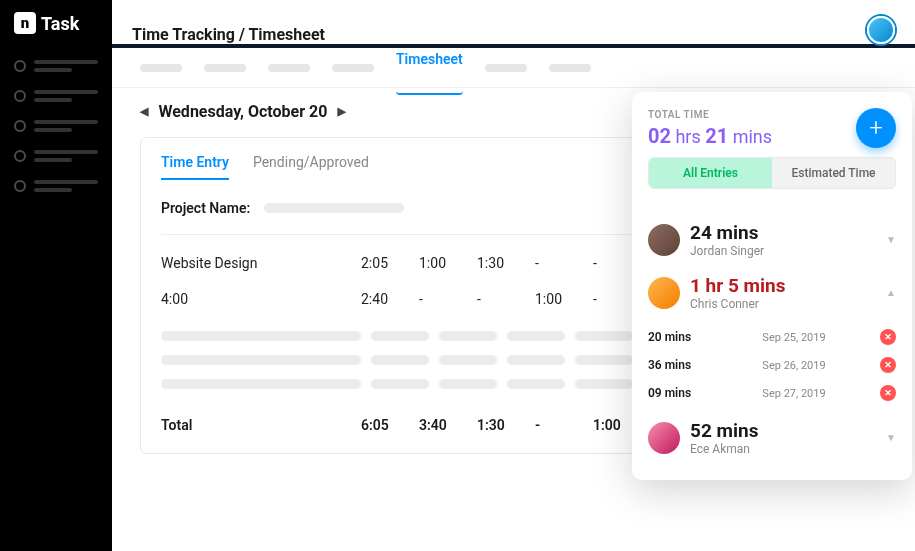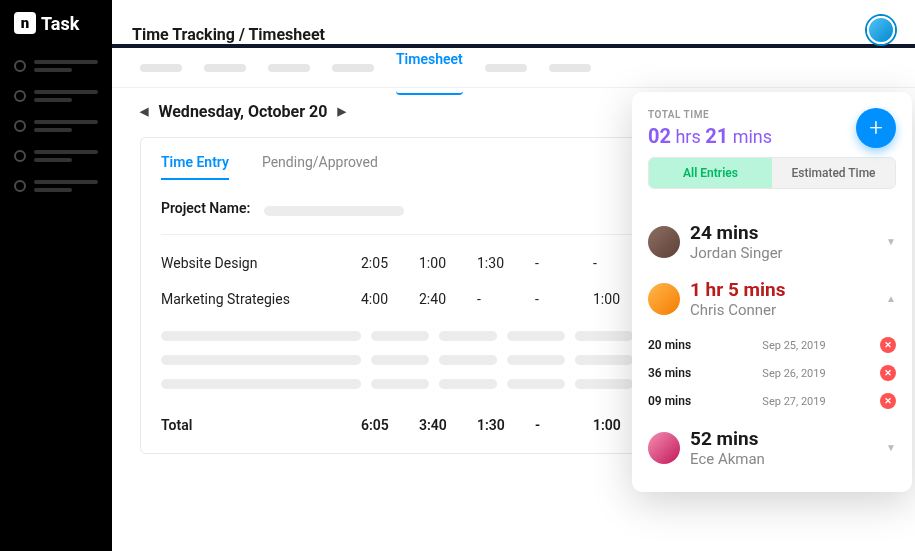--- a/index.html
+++ b/index.html
@@ -17,25 +17,25 @@
 .header{height:48px;border-bottom:4px solid #0f172a;display:flex;align-items:flex-end;padding:0 20px;justify-content:space-between}
 .header-title{font-size:16px;font-weight:700;color:#1a1a1a}
 .avatar{width:28px;height:28px;border-radius:50%;background:linear-gradient(135deg,#4fc3f7,#0288d1);border:2px solid #fff;box-shadow:0 0 0 2px #0288d1}
 .crumbs{height:40px;display:flex;align-items:center;gap:22px;padding:0 28px;border-bottom:1px solid #f0f0f0}
 .crumb{width:42px;height:8px;background:#e6e6e6;border-radius:4px}
 .crumb.active{width:auto;height:auto;background:none;color:#0091ff;font-weight:600;font-size:14px;padding-bottom:26px;border-bottom:2px solid #0091ff;margin-top:10px}
 .content{padding:14px 28px 0 28px;position:relative}
 .date-nav{display:flex;align-items:center;gap:10px;font-size:16px;font-weight:700;color:#1a1a1a;margin-bottom:16px}
 .chev{font-size:11px;color:#444;cursor:pointer}
 .card{border:1px solid #e8e8e8;border-radius:6px;padding:16px 20px 20px 20px}
-.tabs{display:flex;gap:33px;margin-bottom:20px}
+.tabs{display:flex;gap:24px;margin-bottom:20px}
 .tab{font-size:14px;color:#888;padding-bottom:8px;cursor:pointer}
 .tab.active{color:#0091ff;font-weight:600;border-bottom:2px solid #0091ff}
 .newbtn{position:absolute;right:48px;top:72px;background:#0091ff;color:#fff;font-size:13px;font-weight:600;padding:8px 14px;border-radius:4px;cursor:pointer}
-.proj-row{display:flex;align-items:flex-end;gap:14px;margin-bottom:18px}
+.proj-row{display:flex;align-items:center;gap:14px;margin-bottom:18px}
 .proj-label{font-size:14px;font-weight:600;color:#1a1a1a}
 .ph{height:10px;background:#ececec;border-radius:5px}
 .grid{display:grid;grid-template-columns:200px 58px 58px 58px 58px 58px 58px 58px 58px;gap:8px 0;align-items:center;font-size:14px}
 .grid .hd{color:#888;font-weight:500;padding-bottom:6px}
 .grid .hdl{padding-left:0}
 .grid .cell{color:#222;padding:6px 0}
 .grid .task{color:#222;padding:6px 0}
 .grid .tot{color:#222;padding:6px 0}
 .divider{height:1px;background:#eee;margin:6px 0 14px 0}
 .ph-grid{display:grid;grid-template-columns:200px 58px 58px 58px 58px 58px 58px 58px 58px;gap:14px 10px;margin-top:6px}
@@ -51,21 +51,21 @@
 .seg-btn{flex:1;text-align:center;padding:8px 0;font-size:12px;color:#666;cursor:pointer;font-weight:500}
 .seg-btn.active{background:#b9f5da;color:#00b864;font-weight:600}
 .person{display:flex;align-items:center;gap:10px;padding:8px 0}
 .pava{width:32px;height:32px;border-radius:50%;flex-shrink:0}
 .pava.p1{background:linear-gradient(135deg,#8d6e63,#5d4037)}
 .pava.p2{background:linear-gradient(135deg,#ffb74d,#f57c00)}
 .pava.p3{background:linear-gradient(135deg,#f48fb1,#c2185b)}
 .pinfo{flex:1}
 .ptime{font-size:19px;font-weight:700;color:#1a1a1a}
 .ptime.green{color:#b91c1c}
-.pname{font-size:15px;color:#888}
+.pname{font-size:12px;color:#888}
 .pchev{color:#bbb;font-size:10px;cursor:pointer}
 .entries{padding:4px 0 4px 0}
 .entry{display:flex;align-items:center;justify-content:space-between;padding:6px 0;font-size:12px}
 .etime{color:#1a1a1a;font-weight:600;width:60px}
 .edate{color:#888;font-size:11px}
 .edel{width:16px;height:16px;border-radius:50%;background:#ff5252;color:#fff;display:flex;align-items:center;justify-content:center;font-size:9px;cursor:pointer;font-weight:700}
 </style>
 </head>
 <body>
 
@@ -153,21 +153,20 @@
           <div class="task">Website Design</div>
           <div class="cell">2:05</div>
           <div class="cell">1:00</div>
           <div class="cell">1:30</div>
           <div class="cell">-</div>
           <div class="cell">-</div>
           <div class="cell">-</div>
           <div class="cell">3:00</div>
           <div class="tot">7:35</div>
 
-          <div class="task">Marketing Strategies</div>
           <div class="cell">4:00</div>
           <div class="cell">2:40</div>
           <div class="cell">-</div>
           <div class="cell">-</div>
           <div class="cell">1:00</div>
           <div class="cell">-</div>
           <div class="cell">-</div>
           <div class="tot">7:40</div>
         </div>
 

